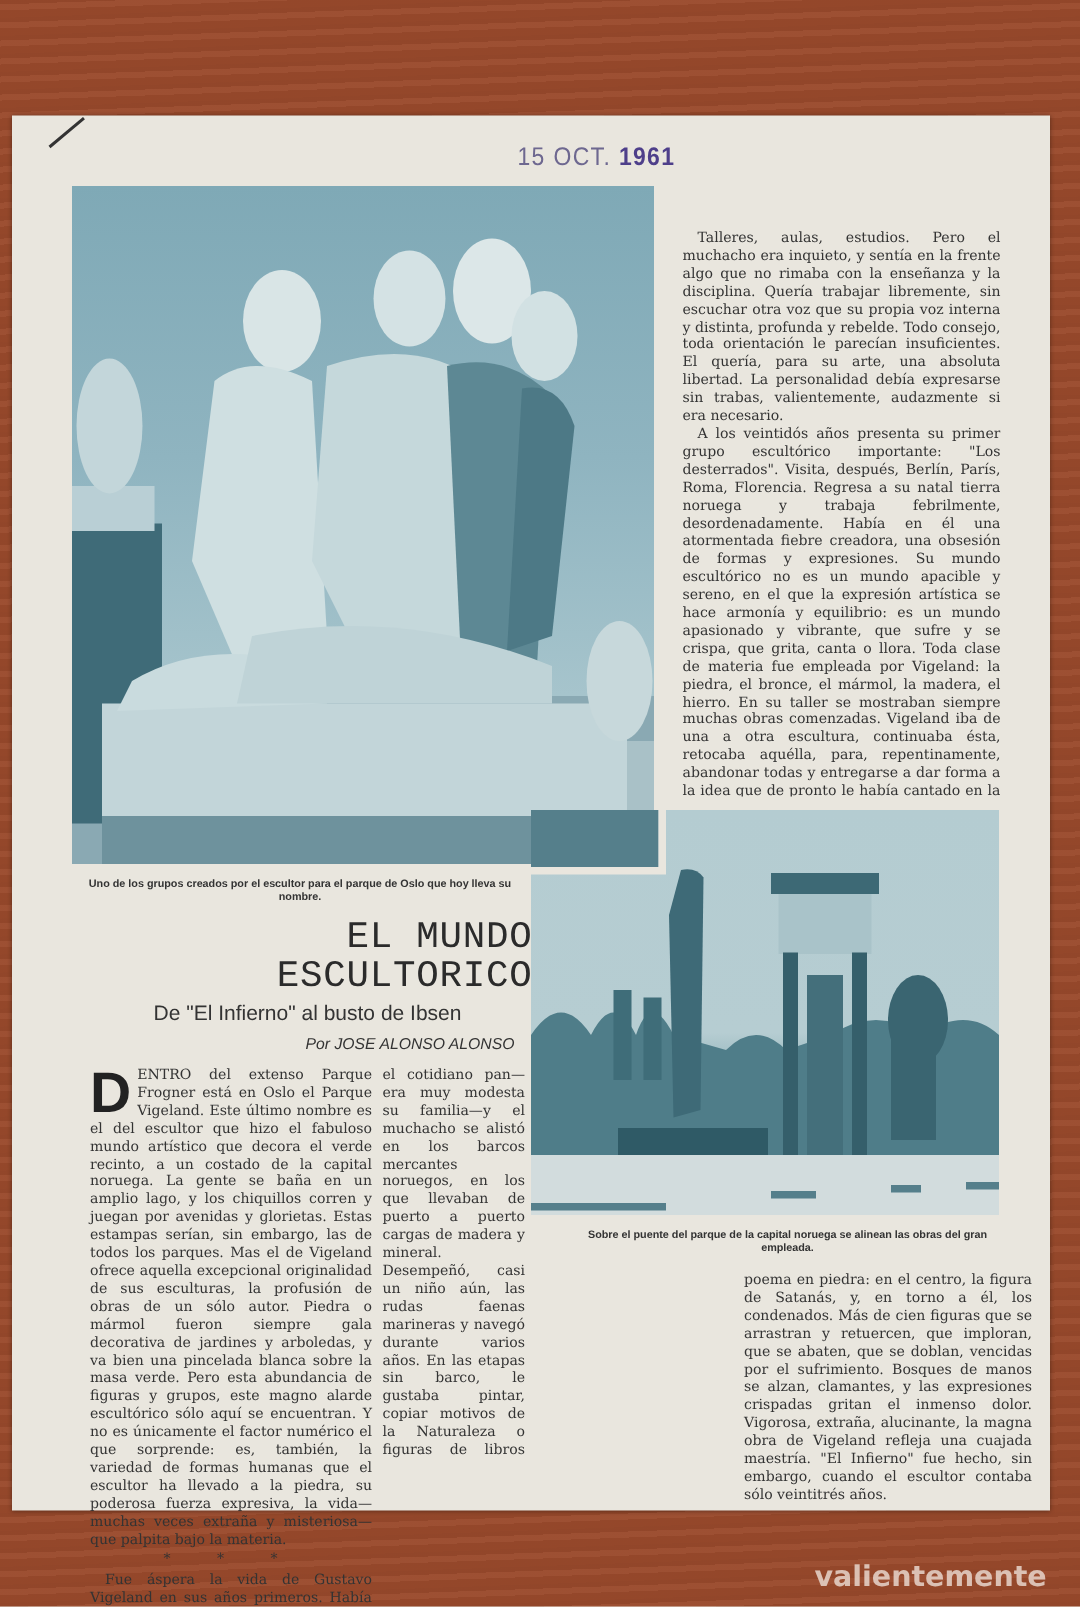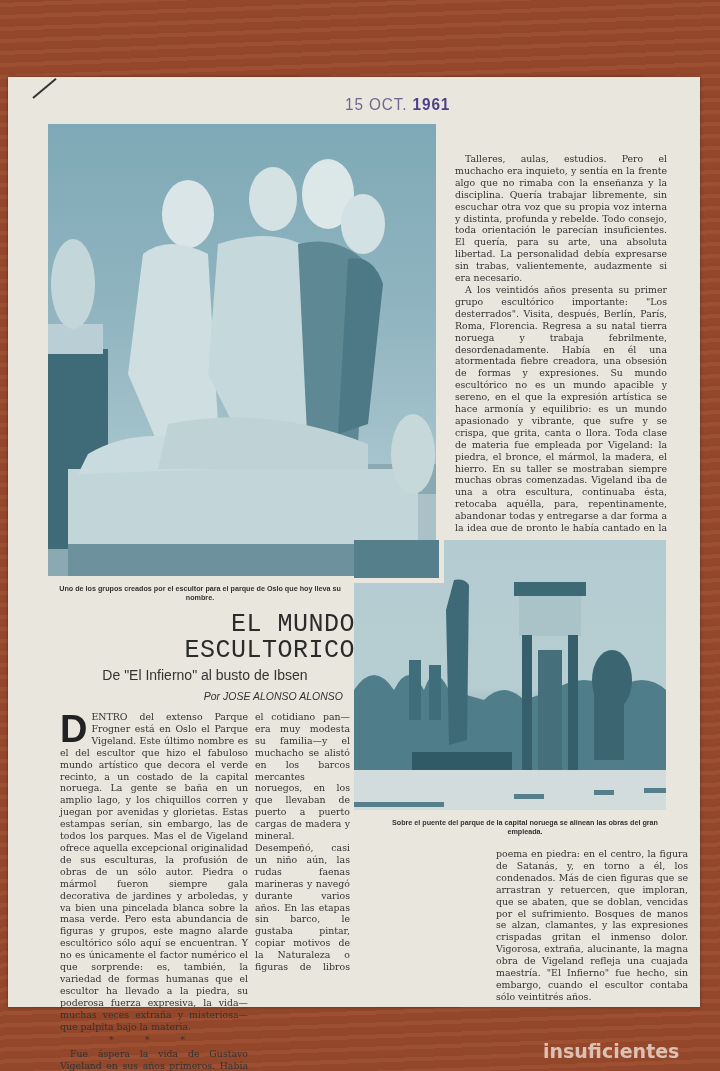--- a/index.html
+++ b/index.html
@@ -107,13 +107,13 @@
 <div class="col" style="left:455px;top:153px;width:212px;height:378px;overflow:hidden;">
   <p>Talleres, aulas, estudios. Pero el muchacho era inquieto, y sentía en la frente algo que no rimaba con la enseñanza y la disciplina. Quería trabajar libremente, sin escuchar otra voz que su propia voz interna y distinta, profunda y rebelde. Todo consejo, toda orientación le parecían insuficientes. El quería, para su arte, una absoluta libertad. La personalidad debía expresarse sin trabas, valientemente, audazmente si era necesario.</p>
   <p>A los veintidós años presenta su primer grupo escultórico importante: "Los desterrados". Visita, después, Berlín, París, Roma, Florencia. Regresa a su natal tierra noruega y trabaja febrilmente, desordenadamente. Había en él una atormentada fiebre creadora, una obsesión de formas y expresiones. Su mundo escultórico no es un mundo apacible y sereno, en el que la expresión artística se hace armonía y equilibrio: es un mundo apasionado y vibrante, que sufre y se crispa, que grita, canta o llora. Toda clase de materia fue empleada por Vigeland: la piedra, el bronce, el mármol, la madera, el hierro. En su taller se mostraban siempre muchas obras comenzadas. Vigeland iba de una a otra escultura, continuaba ésta, retocaba aquélla, para, repentinamente, abandonar todas y entregarse a dar forma a la idea que de pronto le había cantado en la frente. Todo lo hizo: el monumento, la estatua, el bajo relieve, el busto. Y siempre, en la materia distinta, un alma apasionada y turbulenta: como si todas aquellas formas hubiesen sido creadas con calentura.</p>
 
 </div>
 
 <div class="col" style="left:496px;top:848px;width:192px;">
   <p style="text-indent:0">poema en piedra: en el centro, la figura de Satanás, y, en torno a él, los condenados. Más de cien figuras que se arrastran y retuercen, que imploran, que se abaten, que se doblan, vencidas por el sufrimiento. Bosques de manos se alzan, clamantes, y las expresiones crispadas gritan el inmenso dolor. Vigorosa, extraña, alucinante, la magna obra de Vigeland refleja una cuajada maestría. "El Infierno" fue hecho, sin embargo, cuando el escultor contaba sólo veintitrés años.</p>
 </div>
 
-<div class="watermark">insuficientes</div>
+<div class="watermark">valientemente</div>
 
 </body></html>

